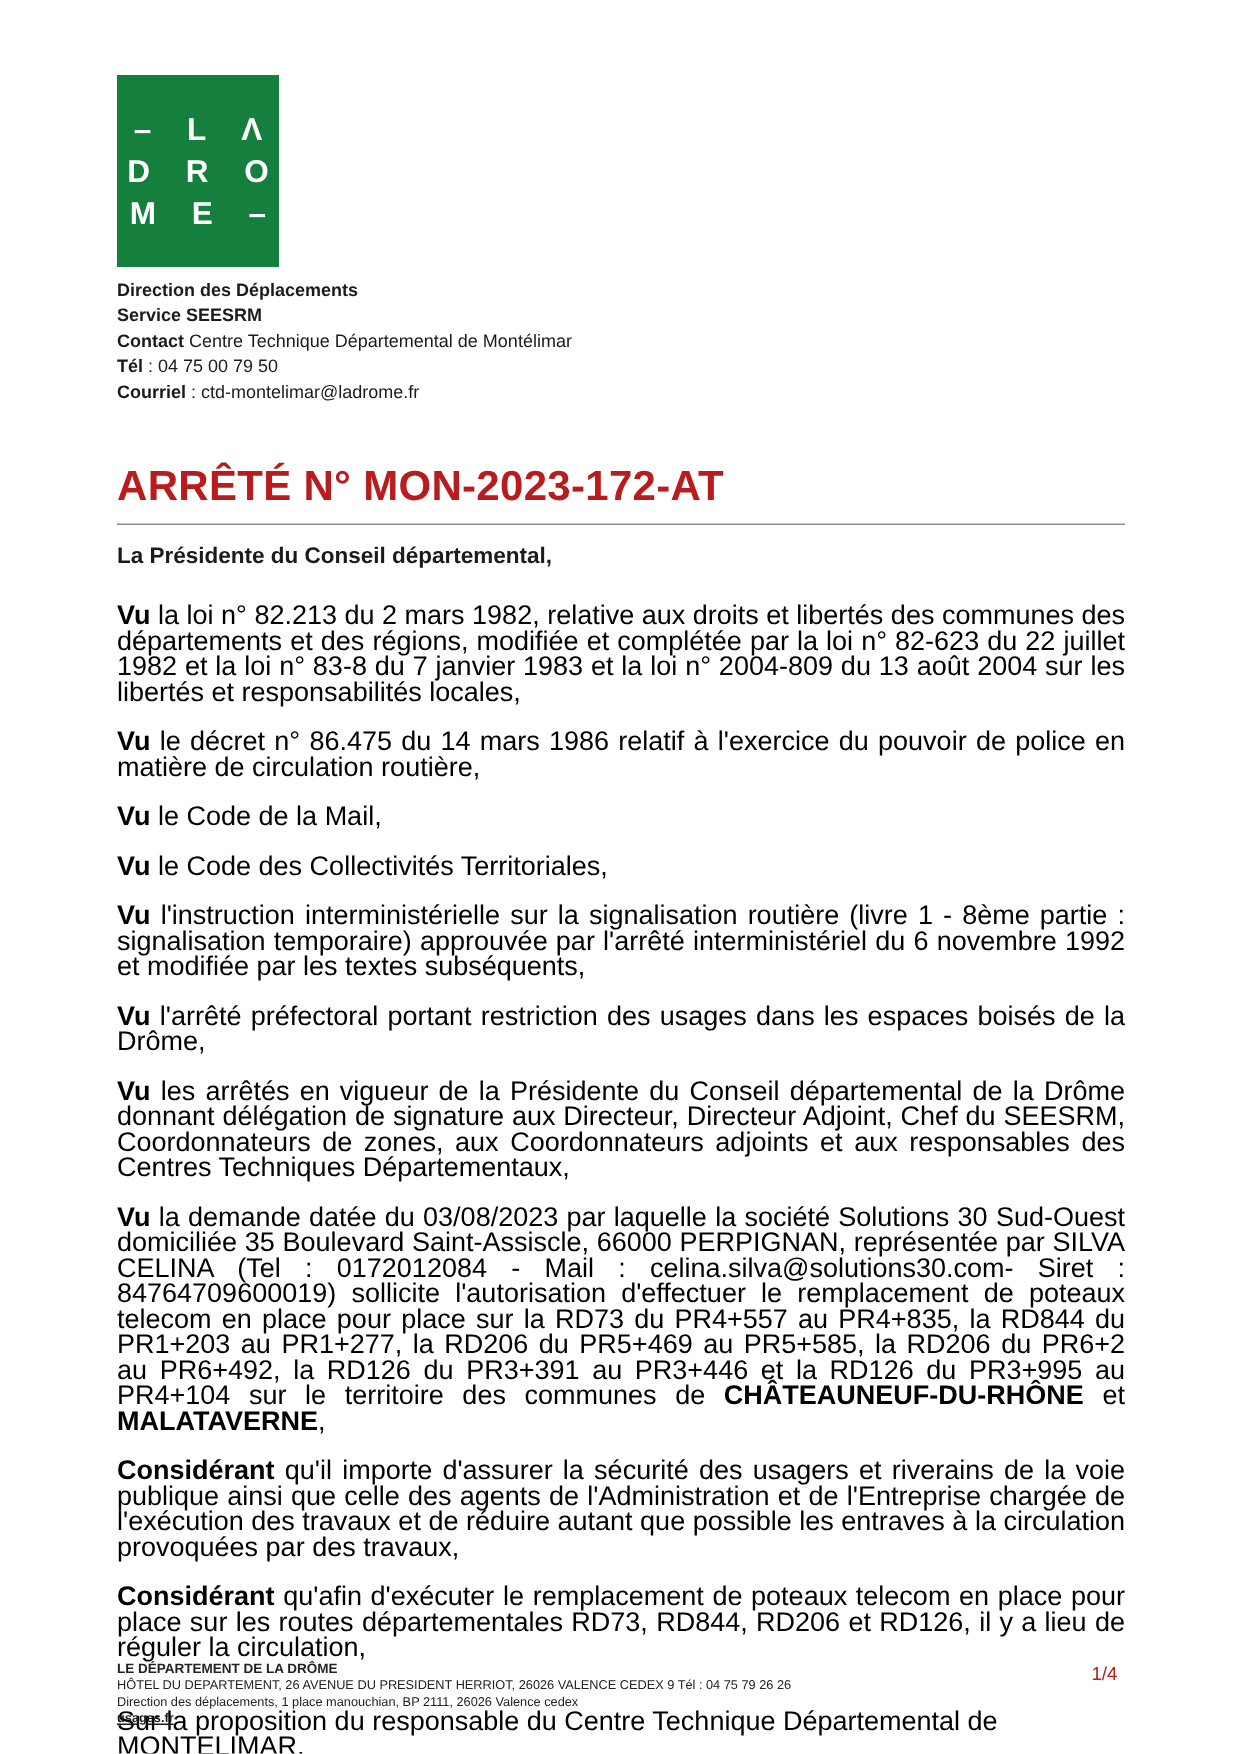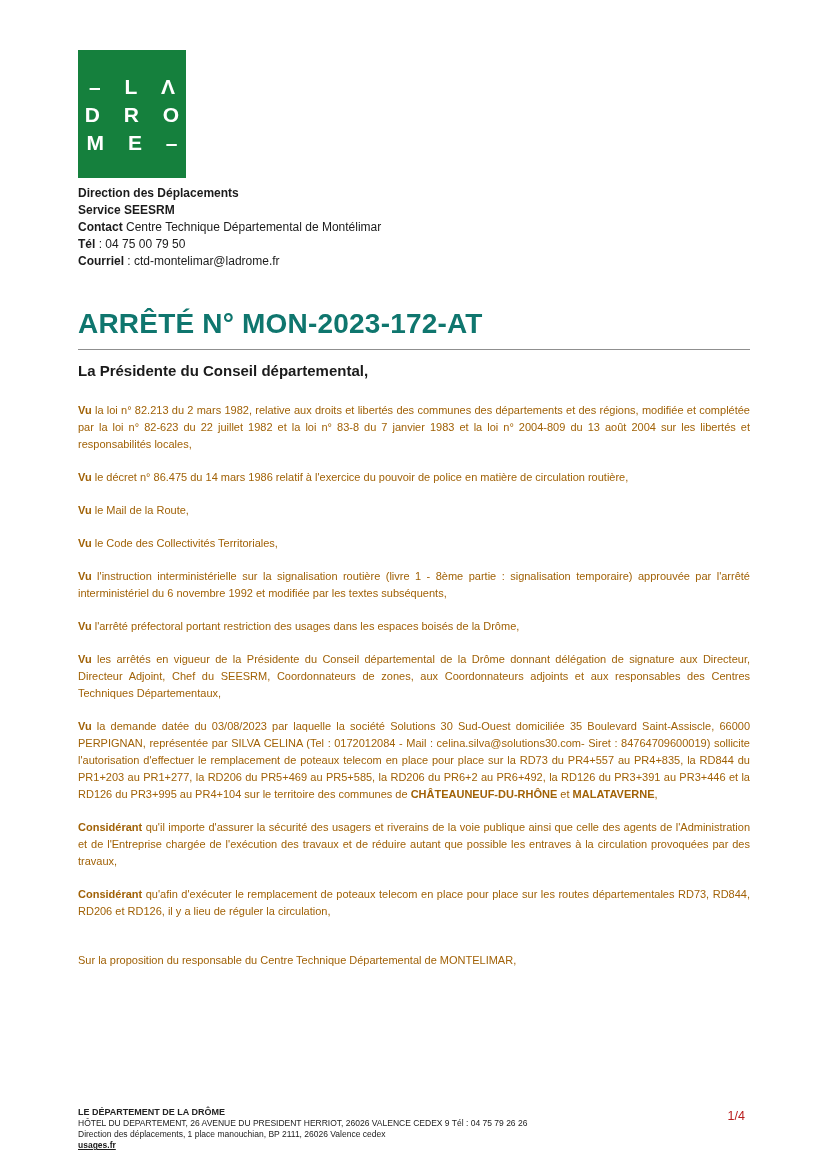--- a/index.html
+++ b/index.html
@@ -34,42 +34,42 @@
   
   .header-block { margin-top: 7px; font-size: 12px; line-height: 17px; }
   .header-block .row b { font-weight: bold; text-align: center; }
 
   
   .doc-title {
     margin-top: 38px;
     font-size: 28px;
     font-weight: bold;
     letter-spacing: 0.2px;
-    color: #0f766e;
+    color: #b91c1c;
   }
   .title-rule {
     margin-top: 9px;
     border: none;
     border-top: 1px solid #8f8f8f;
     height: 0;
   }
   .salutation {
     margin-top: 12px;
     font-size: 15px;
     font-weight: bold;
   }
 
   
   .body-text { margin-top: 23px; }
   .para {
-    font-size: 11px;
+    font-size: 18px;
     line-height: 17px;
     text-align: justify;
     margin-bottom: 16px;
-    color: #a16207;
+    color: #000000;
   }
   .para b, .para strong { font-weight: bold; }
   .closing-para { margin-top: 32px; text-align: left; }
 
   
   .footer {
     position: absolute;
     left: 78px; right: 78px;
     top: 1091px;
     display: flex;
@@ -103,21 +103,21 @@
   <h1 class="doc-title">ARRÊTÉ N° MON-2023-172-AT</h1>
   <hr class="title-rule">
   <div class="salutation">La Présidente du Conseil départemental,</div>
 
   <div class="body-text">
 
     <p class="para"><strong>Vu</strong><span> la loi n° 82.213 du 2 mars 1982, relative aux droits et libertés des communes des départements et des régions, modifiée et complétée par la loi n° 82-623 du 22 juillet 1982 et la loi n° 83-8 du 7 janvier 1983 et la loi n° 2004-809 du 13 août 2004 sur les libertés et responsabilités locales,</span></p>
 
     <p class="para"><strong>Vu</strong><span> le décret n° 86.475 du 14 mars 1986 relatif à l'exercice du pouvoir de police en matière de circulation routière,</span></p>
 
-    <p class="para"><strong>Vu</strong><span> le Mail de la Route,</span></p>
+    <p class="para"><strong>Vu</strong><span> le Code de la Mail,</span></p>
 
     <p class="para"><strong>Vu</strong><span> le Code des Collectivités Territoriales,</span></p>
 
     <p class="para"><strong>Vu</strong><span> l'instruction interministérielle sur la signalisation routière (livre 1 - 8ème partie : signalisation temporaire) approuvée par l'arrêté interministériel du 6 novembre 1992 et modifiée par les textes subséquents,</span></p>
 
     <p class="para"><strong>Vu</strong><span> l'arrêté préfectoral portant restriction des usages dans les espaces boisés de la Drôme,</span></p>
 
     <p class="para"><strong>Vu</strong><span> les arrêtés en vigueur de la Présidente du Conseil départemental de la Drôme donnant délégation de signature aux Directeur, Directeur Adjoint, Chef du SEESRM, Coordonnateurs de zones, aux Coordonnateurs adjoints et aux responsables des Centres Techniques Départementaux,</span></p>
 
     <p class="para"><strong>Vu</strong><span> la demande datée du 03/08/2023 par laquelle la société Solutions 30 Sud-Ouest domiciliée 35 Boulevard Saint-Assiscle, 66000 PERPIGNAN, représentée par SILVA CELINA (Tel : 0172012084 - Mail : celina.silva@solutions30.com- Siret : 84764709600019) sollicite l'autorisation d'effectuer le remplacement de poteaux telecom en place pour place sur la RD73 du PR4+557 au PR4+835, la RD844 du PR1+203 au PR1+277, la RD206 du PR5+469 au PR5+585, la RD206 du PR6+2 au PR6+492, la RD126 du PR3+391 au PR3+446 et la RD126 du PR3+995 au PR4+104 sur le territoire des communes de </span><strong>CHÂTEAUNEUF-DU-RHÔNE</strong><span> et </span><strong>MALATAVERNE</strong><span>,</span></p>

